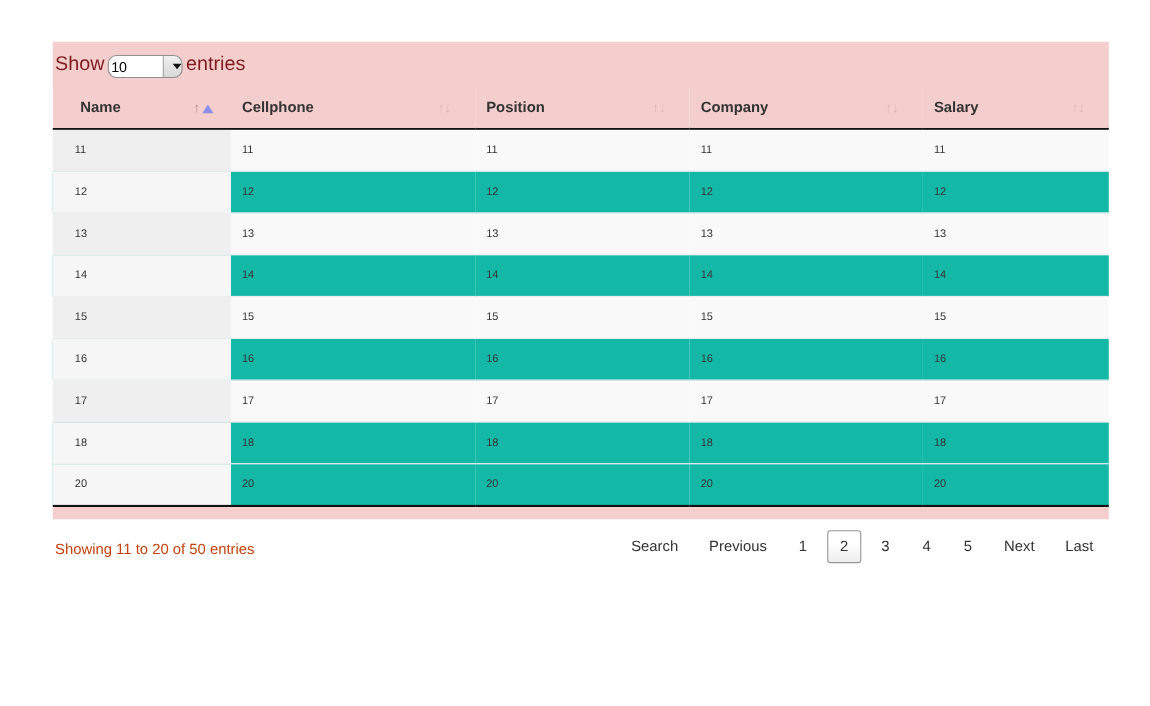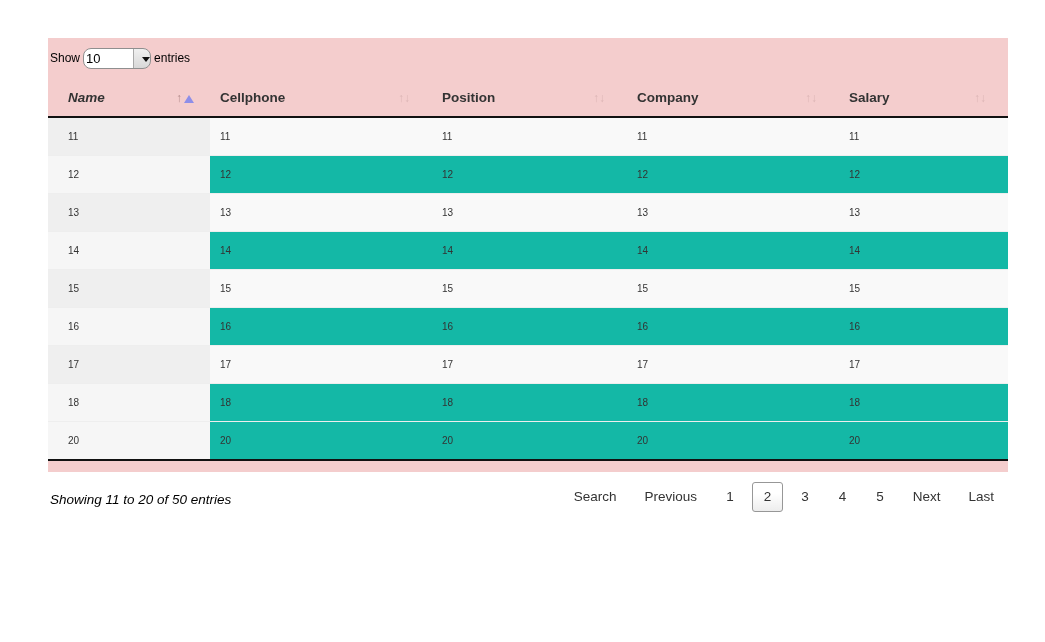--- a/index.html
+++ b/index.html
@@ -38,22 +38,22 @@
   .length-control {
     position: absolute;
     left: 2px;
     top: 10px;
     font-size: 13.5px;
     color: #333;
     white-space: nowrap;
   }
   .length-control .lbl-pre,
   .length-control .lbl-post {
-    font-size: 12px;
-    color: #000000;
+    font-size: 18px;
+    color: #7f1d1d;
   }
   select.length-select {
     font-family: "Liberation Sans", sans-serif;
     font-size: 13px;
     width: 68px;
     height: 21px;
     margin: 0 3px;
     padding: 1px 2px;
     border: 1px solid #8f8f8f;
     background: #ffffff;
@@ -135,21 +135,21 @@
     border-bottom: 2px solid #111111;
     text-align: left;
     font-weight: bold;
     font-size: 13.5px;
     color: #333333;
     padding: 10px 18px 11px 10px;
     position: relative;
     white-space: nowrap;
     vertical-align: middle;
   }
-  table.dt thead th.first { padding-left: 20px; font-style: italic; }
+  table.dt thead th.first { padding-left: 25px; }
 
   .sort-icons {
     position: absolute;
     right: 14px;
     top: 50%;
     margin-top: -8px;
     width: 20px;
     height: 16px;
     font-size: 11px;
     line-height: 16px;
@@ -203,23 +203,22 @@
   .bottom-bar {
     position: relative;
     height: 52px;
     width: 960px;
   }
   .info {
     position: absolute;
     left: 2px;
     top: 20px;
     font-size: 13.5px;
-    color: #000000;
-    white-space: nowrap;
-    font-style: italic;
+    color: #c2410c;
+    white-space: nowrap;
   }
   .paginate {
     position: absolute;
     right: 0px;
     top: 10px;
     white-space: nowrap;
   }
   .pg {
     display: inline-block;
     font-size: 13.5px;

